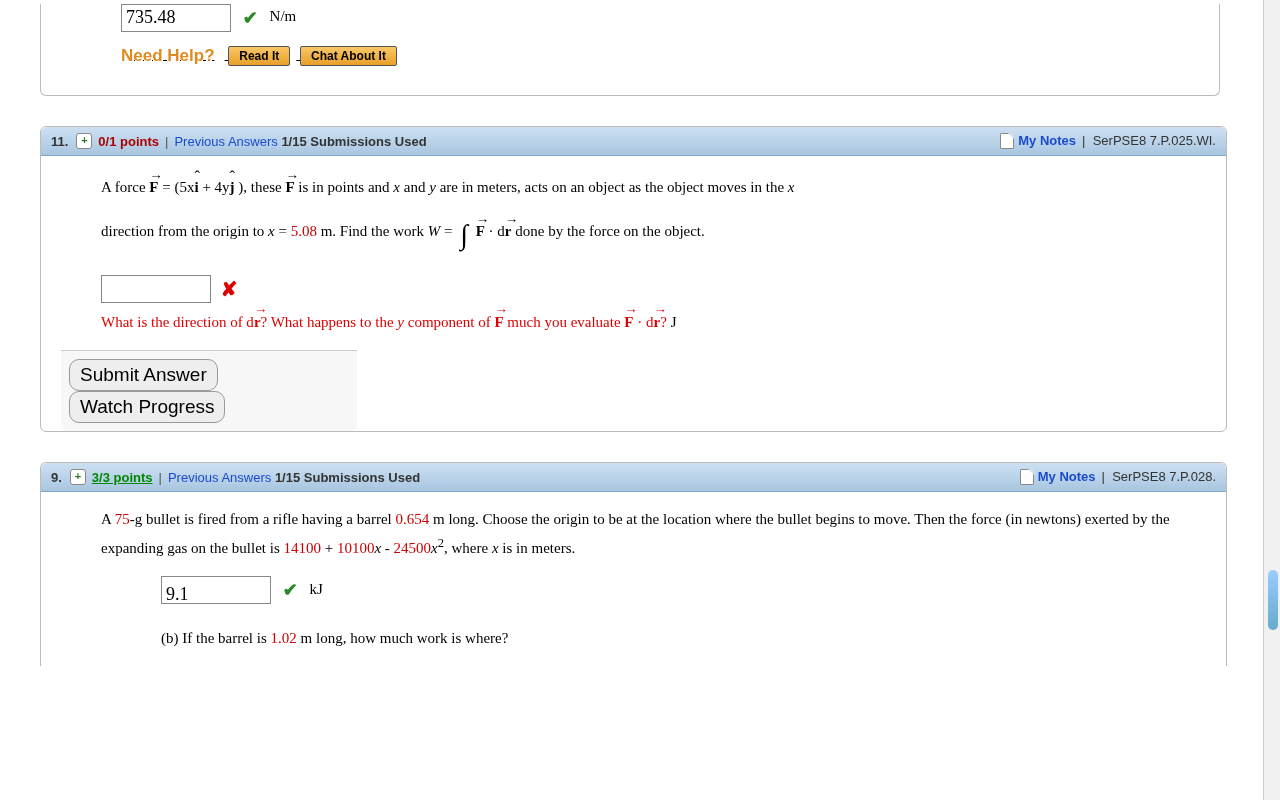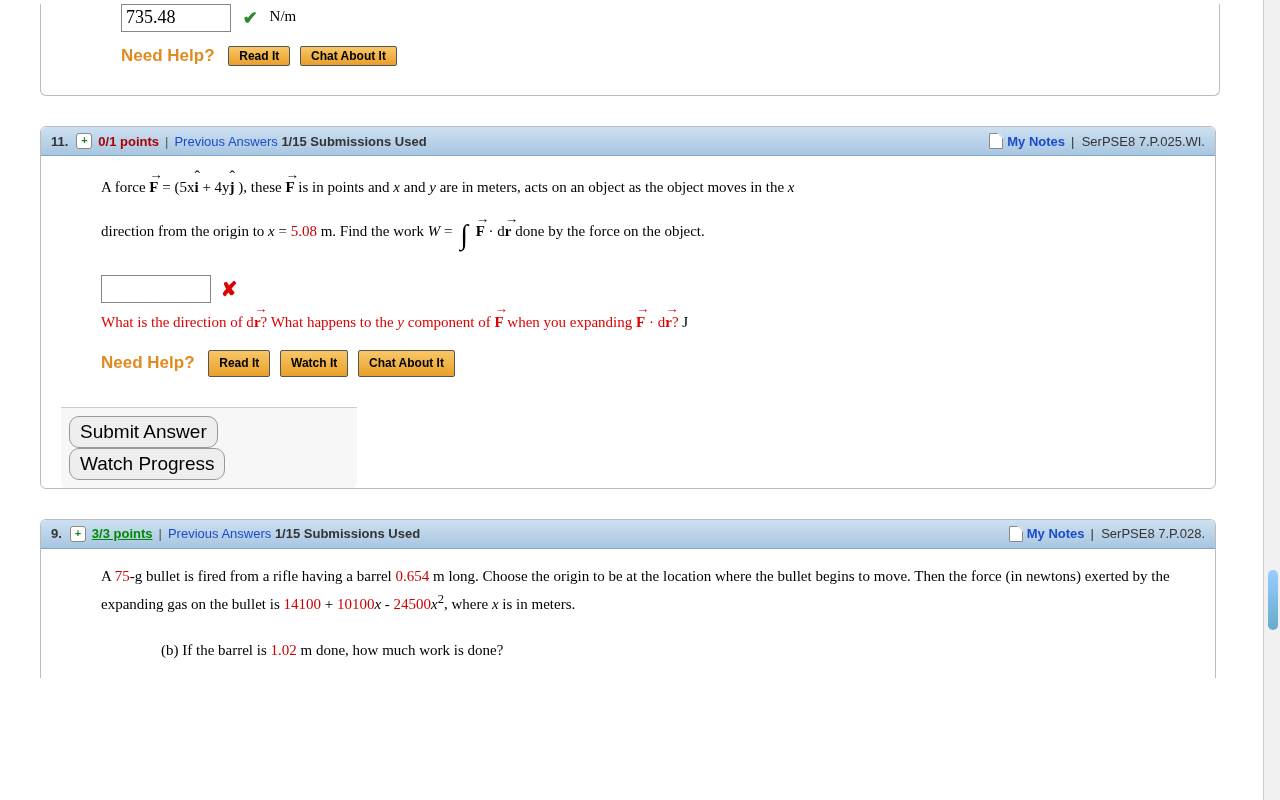--- a/index.html
+++ b/index.html
@@ -24,21 +24,21 @@
     border-left: 1px solid #ccc;
   }
   .scroll-thumb {
     position: absolute;
     right: 2px;
     width: 10px;
     background: linear-gradient(#9cf, #6ac);
     border-radius: 5px;
   }
   .question-card {
-    margin: 0 44px 30px 40px;
+    margin: 0 33px 30px 40px;
     border: 1px solid #bbb;
     border-radius: 6px;
     background: #fff;
   }
   .q-header {
     background: linear-gradient(#cde0f2, #a8c6e0);
     border-bottom: 1px solid #7fa7c7;
     border-radius: 6px 6px 0 0;
     padding: 6px 10px;
     font-size: 13px;
@@ -63,21 +63,21 @@
     color: #2a7a2a;
     font-weight: bold;
     margin-right: 6px;
     cursor: pointer;
   }
   .points { color: #a00; font-weight: bold; }
   .points-full { color: #080; font-weight: bold; text-decoration: underline; }
   .pipe { margin: 0 6px; color: #555; }
   .prev-answers { color: #1a4bcc; cursor: pointer; }
   .subs { font-weight: bold; }
-  .q-header-right { margin-left: auto; display: flex; align-items: center; }
+  .q-header-right { margin-left: auto; display: flex; align-items: flex-start; }
   .note-icon {
     display: inline-block;
     width: 12px;
     height: 14px;
     background: #fff;
     border: 1px solid #888;
     border-radius: 1px;
     margin-right: 4px;
     position: relative;
   }
@@ -130,21 +130,21 @@
     border-radius: 2px;
     padding: 2px 10px;
     font-size: 12px;
     font-weight: bold;
     font-family: Arial, sans-serif;
     cursor: pointer;
     margin-right: 6px;
     text-align: center;
     vertical-align: middle;
   }
-  .help-row { margin: 14px 0; }
+  .help-row { margin: 14px 0; text-decoration: underline; }
   .submit-bar {
     background: #f7f7f7;
     border-top: 1px solid #ccc;
     padding: 8px;
     border-radius: 0 0 6px 6px;
     width: 280px;
     margin-left: 20px;
     margin-bottom: 0;
   }
   .gray-btn {
@@ -258,28 +258,22 @@
         <span class="ital">W</span> =
         <span class="integral">∫</span>
         <span class="vec"><b>F</b></span> · d<span class="vec"><b>r</b></span>
         <span> done by the force on the object.</span>
       </div>
       <div style="margin-top:6px;">
         <span class="answer-box"></span>
         <span class="cross-icon">✘</span>
       </div>
       <div class="hint-text" style="margin-top:4px;">
-        <span>What is the direction of d</span><span class="vec"><b>r</b></span><span>? What happens to the </span><span class="ital">y</span><span> component of </span><span class="vec"><b>F</b></span><span> when you expanding </span><span class="vec"><b>F</b></span> · d<span class="vec"><b>r</b></span><span>?</span>
+        <span>What is the direction of d</span><span class="vec"><b>r</b></span><span>? What happens to the </span><span class="ital">y</span><span> component of </span><span class="vec"><b>F</b></span><span> much you evaluate </span><span class="vec"><b>F</b></span> · d<span class="vec"><b>r</b></span><span>?</span>
         <span style="color:#000;"> <span>J</span></span>
-      </div>
-      <div class="help-row">
-        <span class="need-help">Need Help?</span>
-        <span class="help-btn">Read It</span>
-        <span class="help-btn">Watch It</span>
-        <span class="help-btn">Chat About It</span>
       </div>
     </div>
     <div class="submit-bar">
       <button class="gray-btn">Submit Answer</button>
       <button class="gray-btn">Watch Progress</button>
     </div>
   </div>
 
   <div class="question-card" style="margin-bottom:0; border-bottom:none; border-radius:6px 6px 0 0;">
     <div class="q-header">
@@ -295,22 +289,27 @@
         <span class="my-notes">My Notes</span>
         <span>|&nbsp;&nbsp;</span>
         <span class="q-ref">SerPSE8 7.P.028.</span>
       </span>
     </div>
     <div class="q-body">
       <div>
         <span>A </span><span class="rednum">75</span><span>-g bullet is fired from a rifle having a barrel </span><span class="rednum">0.654</span><span> m long. Choose the origin to be at the location where the bullet begins to move. Then the force (in newtons) exerted by the expanding gas on the bullet is </span><span class="rednum">14100</span><span> + </span><span class="rednum">10100</span><span class="ital">x</span><span> - </span><span class="rednum">24500</span><span class="ital">x</span><sup>2</sup><span>, where </span><span class="ital">x</span><span> is in meters.</span>
       </div>
       <div class="sub-indent" style="margin-top:14px;">
+        <div style="margin-top:4px;">
+          <span class="answer-box">9.1</span>
+          <span class="check-icon">✔</span>
+          <span>kJ</span>
+        </div>
         <div style="margin-top:20px;">
-          <span>(b) If the barrel is </span><span class="rednum">1.02</span><span> m done, how much work is done?</span>
+          <span>(b) If the barrel is </span><span class="rednum">1.02</span><span> m long, how much work is where?</span>
         </div>
       </div>
     </div>
   </div>
 
 </div>
 
 <div class="scroll-indicator">
   <div class="scroll-thumb" style="top:570px; height:60px;"></div>
 </div>

